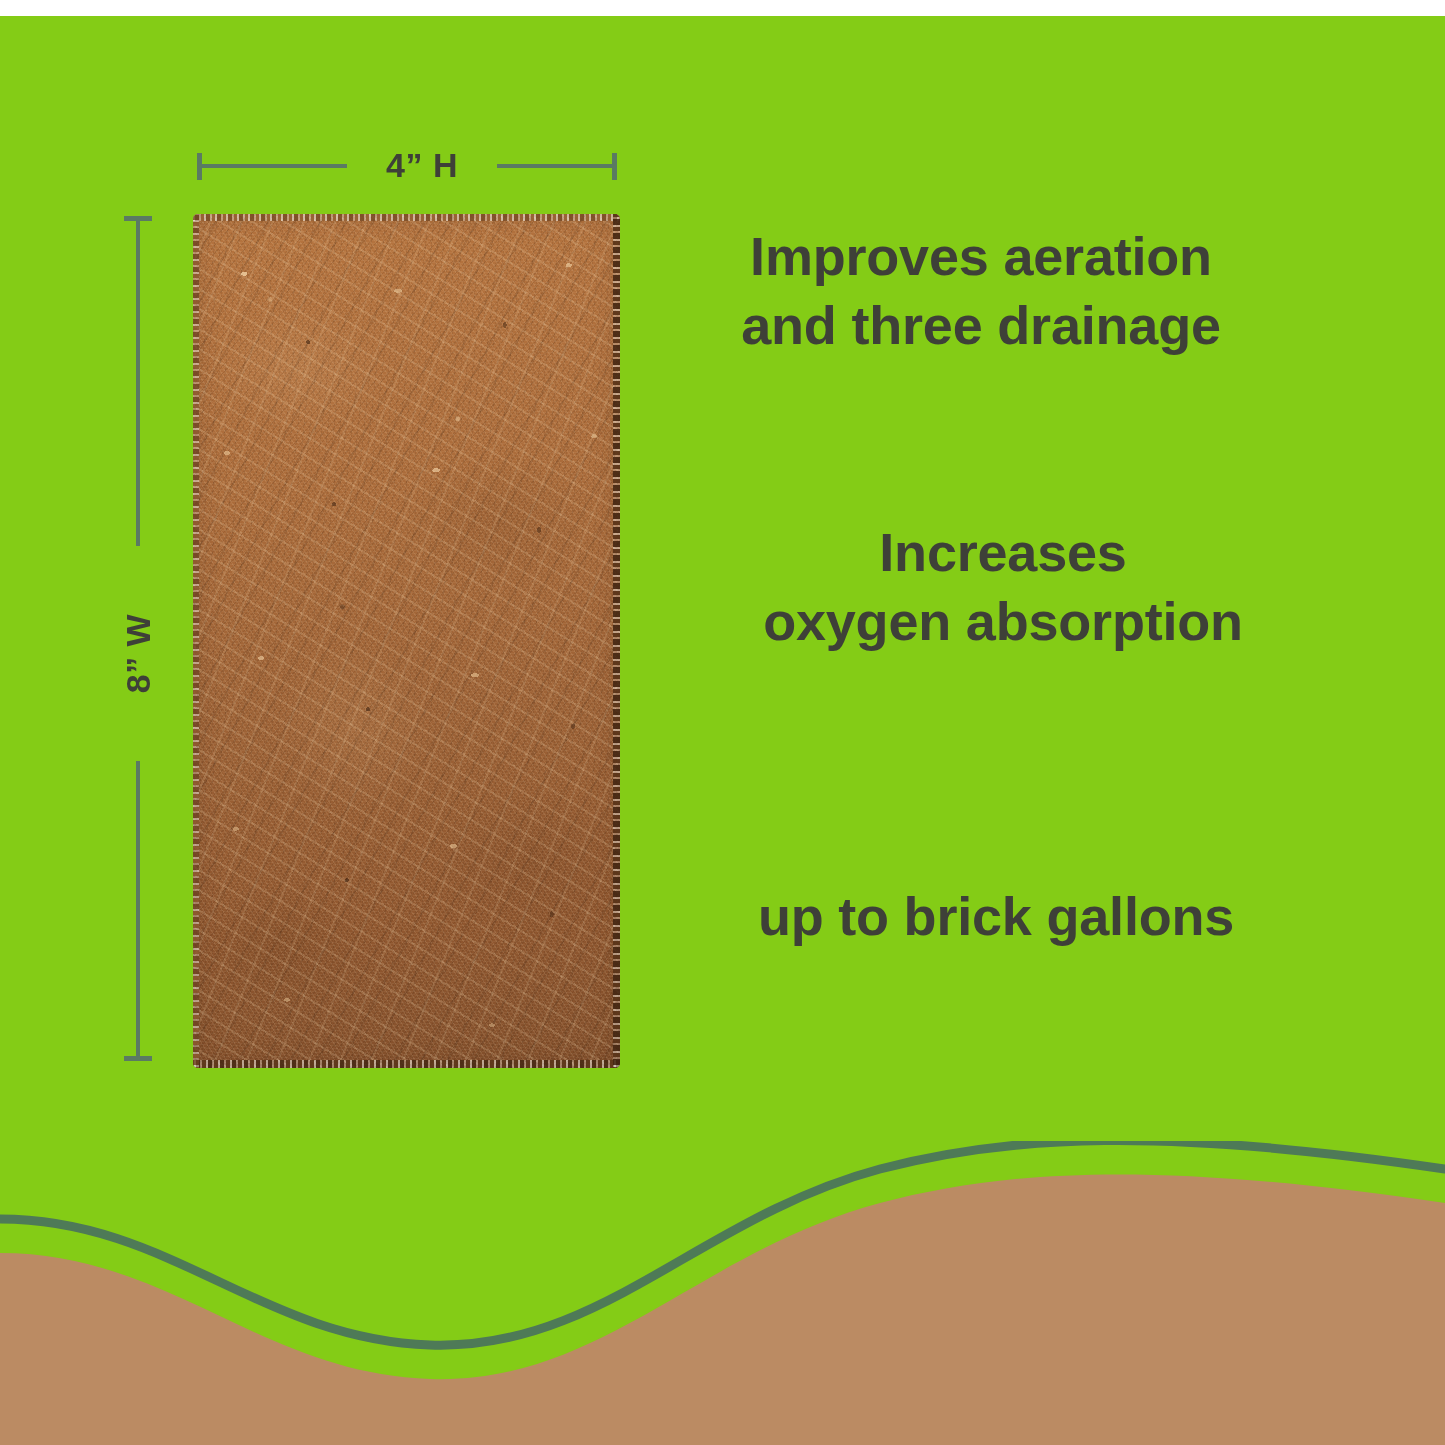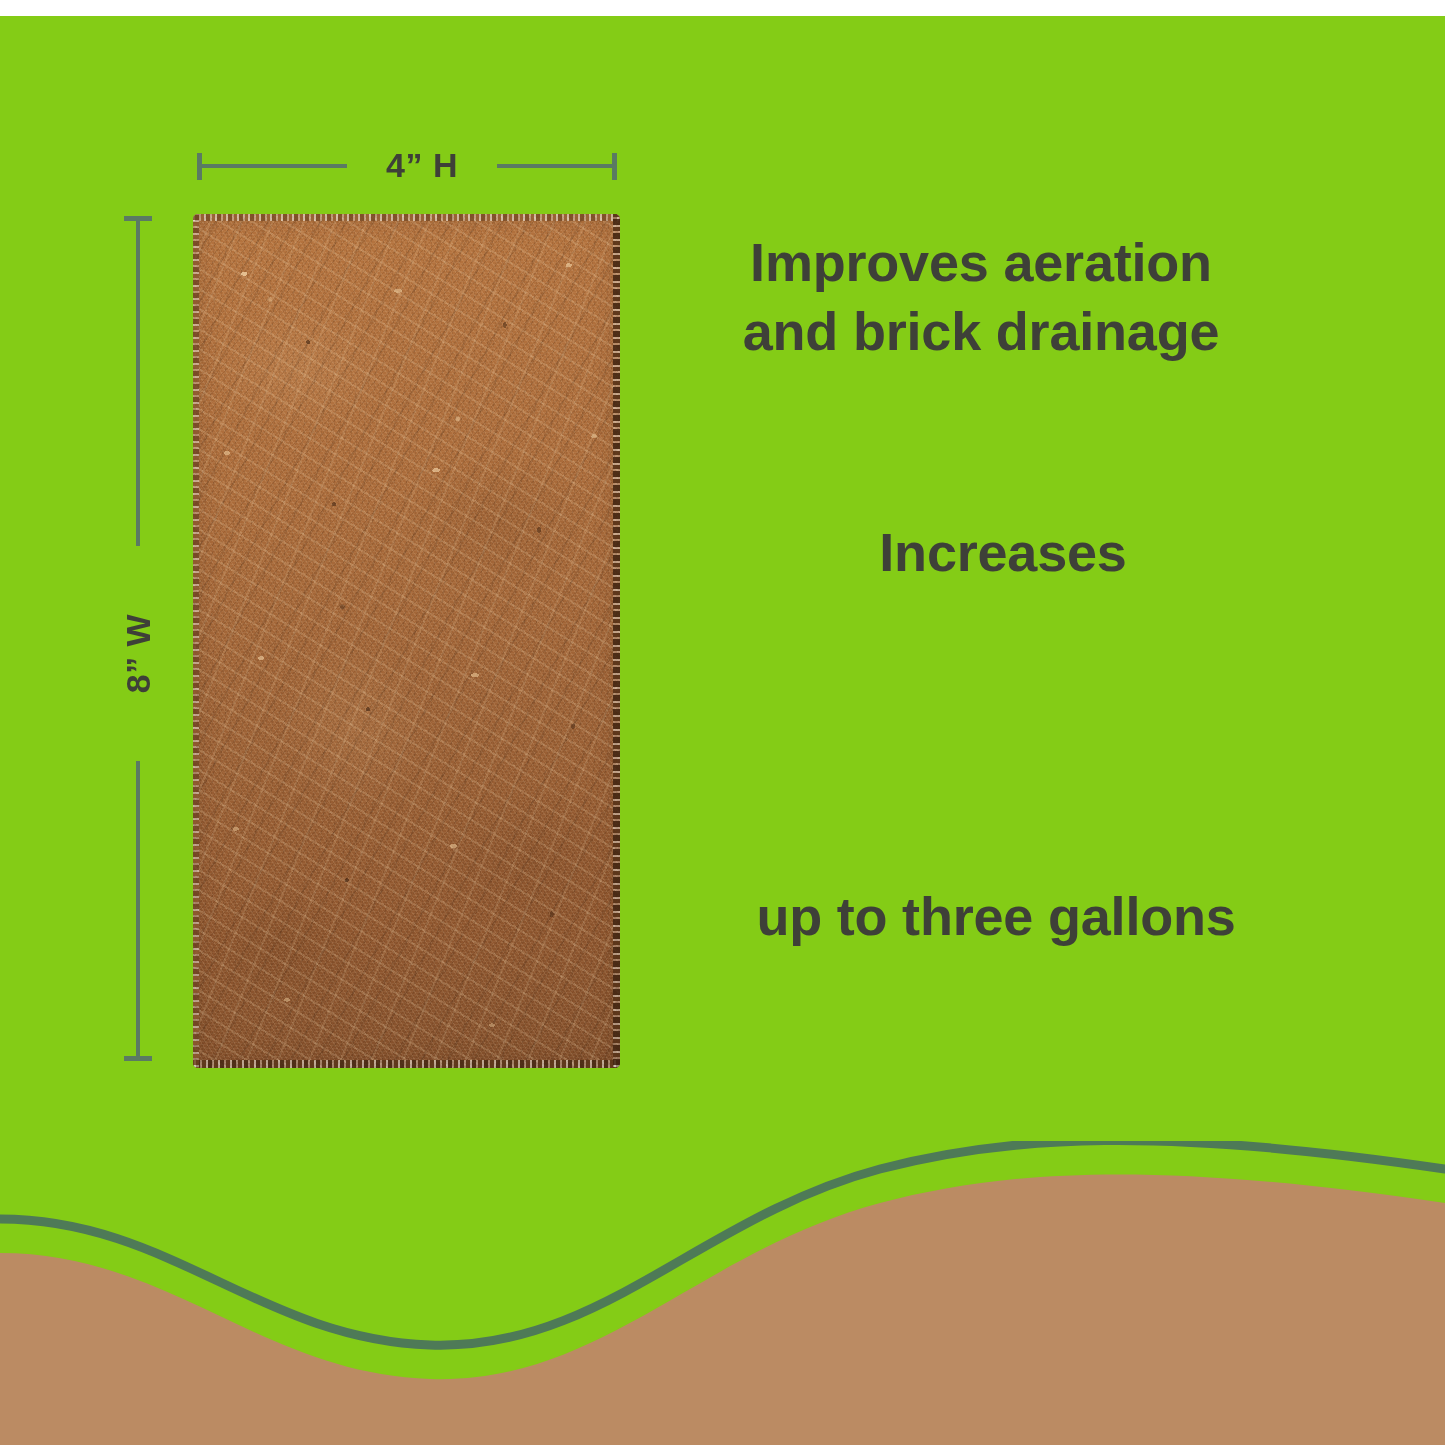--- a/index.html
+++ b/index.html
@@ -209,21 +209,21 @@
   
   .feature {
     position: absolute;
     text-align: center;
     color: #3E4038;
     font-weight: 700;
     font-size: 54px;
     line-height: 1.28;
     letter-spacing: -0.2px;
   }
-  #feature-0 { left: 666px; top: 212px;  width: 630px; }
+  #feature-0 { left: 666px; top: 206px;  width: 630px; }
   #feature-1 { left: 688px; top: 502px;  width: 630px; }
   #feature-2 { left: 666px; top: 866px;  width: 660px; }
   .feature .line { display: block; white-space: nowrap; }
 
   
   #wave {
     position: absolute;
     left: 0;
     bottom: 0;
     width: 1445px;
@@ -258,29 +258,30 @@
     <span class="tex fiber"></span>
     <span class="tex speck-a"></span>
     <span class="edge top"></span>
     <span class="edge bottom"></span>
     <span class="edge left"></span>
     <span class="edge right"></span>
   </div>
 
   <div class="feature" id="feature-0" style="color: rgb(62, 64, 56);">
     <span class="line">Improves aeration</span>
-    <span class="line">and brick drainage</span>
+    <span class="line">and three drainage</span>
   </div>
 
   <div class="feature" id="feature-1" style="color: rgb(62, 64, 56);">
     <span class="line">Increases</span>
+    <span class="line">oxygen absorption</span>
   </div>
 
   <div class="feature" id="feature-2" style="color: rgb(62, 64, 56);">
-    <span class="line">up to three gallons</span>
+    <span class="line">up to brick gallons</span>
   </div>
 
   <svg id="wave" viewBox="0 0 1445 320" preserveAspectRatio="none">
     <path id="wave-fill" d="M0,112 C170,112 260,232 430,238 C600,244 700,110 880,62 C1010,28 1160,20 1445,62 L1445,320 L0,320 Z" fill="#BB8B63"></path>
     <path id="wave-stroke" d="M0,78 C170,78 260,198 430,204 C600,210 700,76 880,28 C1010,-6 1160,-14 1445,28" fill="none" stroke-width="9" stroke-linecap="round" stroke="#4E7A57"></path>
   </svg>
 
 </div>
 
 </body></html>

